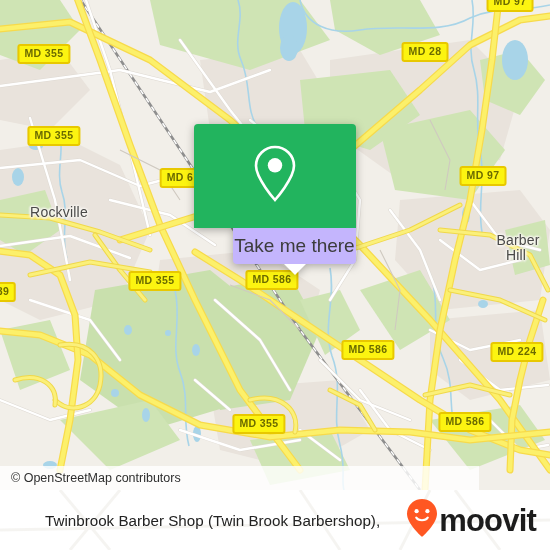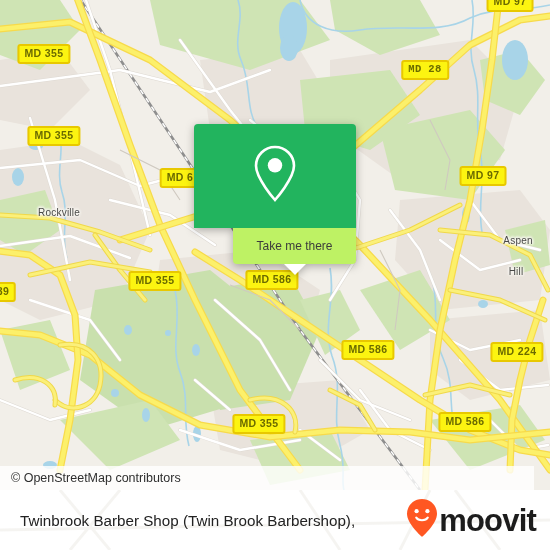--- a/index.html
+++ b/index.html
@@ -33,21 +33,21 @@
     padding: 1px 5px 2px 5px;
     white-space: nowrap;
     line-height: 13px;
     text-shadow: 0 0 2px #fcf411;
     transform: translate(-50%, -50%);
   }
   
   .place {
     position: absolute;
     color: #4a4a48;
-    font-size: 10px;
+    font-size: 14px;
     white-space: nowrap;
     transform: translate(-50%, -50%);
     text-align: left;
     text-shadow:
        1.5px 0 2px #f7f5f0, -1.5px 0 2px #f7f5f0,
        0 1.5px 2px #f7f5f0, 0 -1.5px 2px #f7f5f0,
        1px 1px 2px #f7f5f0, -1px -1px 2px #f7f5f0;
     letter-spacing: .2px;
   }
 
@@ -61,62 +61,63 @@
   #popup-body {
     background: #22b45e;
     border-radius: 4px 4px 0 0;
     height: 104px;
     display: flex;
     align-items: center;
     justify-content: center;
   }
   #popup-action {
     position: relative;
-    background: #bef264;
+    background: #c4b5fd;
     border-radius: 0 0 4px 4px;
     height: 36px;
     display: flex;
     align-items: center;
     justify-content: center;
     color: #3c3c3c;
-    font-size: 12px;
+    font-size: 19px;
     margin-left: 39px;
   }
   #popup-tail {
     position: absolute;
     left: 50%; top: 100%;
     width: 0; height: 0;
     transform: translateX(-50%);
     border-left: 11px solid transparent;
     border-right: 11px solid transparent;
     border-top: 11px solid #ffffff;
   }
 
   
   #attribution {
     position: absolute;
     left: 0; top: 466px;
-    width: 534px; height: 24px;
+    width: 479px; height: 24px;
     background: rgba(255,255,255,.80);
     display: flex;
     align-items: center;
     padding-left: 11px;
     color: #2e2e2e;
     font-size: 12.5px;
   }
 
   
   #footer {
     position: absolute;
     left: 0; top: 490px;
     width: 550px; height: 60px;
     background: #ffffff;
     display: flex;
     align-items: center;
     overflow: hidden;
+    padding-left: 25px;
   }
   #footer-watermark {
     position: absolute; left: 0; top: 0;
     width: 550px; height: 60px;
     opacity: .5;
   }
   #footer-title {
     position: relative;
     z-index: 2;
     padding-left: 20px;
@@ -334,36 +335,36 @@
         <path d="M380,250 L400,290 L395,330"></path>
         <path d="M120,150 L160,170 L180,200"></path>
         <path d="M430,120 L450,160 L445,190"></path>
       </g>
     </svg>
 
     <div id="shields">
         <div class="shield" style="left: 44px; top: 54px;">MD 355</div>
         <div class="shield" style="left: 54px; top: 136px;">MD 355</div>
         <div class="shield" style="left: 180px; top: 178px;">MD 6</div>
-        <div class="shield" style="left: 425px; top: 70px; font-family: Liberation Mono, monospace;">MD 28</div>
+        <div class="shield" style="left: 425px; top: 52px;">MD 28</div>
         <div class="shield" style="left: 510px; top: 2px;">MD 97</div>
         <div class="shield" style="left: 483px; top: 176px;">MD 97</div>
         <div class="shield" style="left: 155px; top: 281px;">MD 355</div>
         <div class="shield" style="left: 272px; top: 280px;">MD 586</div>
         <div class="shield" style="left: 368px; top: 350px;">MD 586</div>
         <div class="shield" style="left: 517px; top: 352px;">MD 224</div>
         <div class="shield" style="left: 3px; top: 292px;">89</div>
         <div class="shield" style="left: 259px; top: 424px;">MD 355</div>
         <div class="shield" style="left: 465px; top: 422px;">MD 586</div>
       </div>
 
     <div id="places">
         <div class="place" style="left: 59px; top: 212px;">Rockville</div>
-        <div class="place" style="left: 518px; top: 240px;">Aspen</div>
-        <div class="place" style="left: 516px; top: 271px;">Hill</div>
+        <div class="place" style="left: 518px; top: 240px;">Barber</div>
+        <div class="place" style="left: 516px; top: 255px;">Hill</div>
       </div>
 
     <div id="popup">
       <div id="popup-body">
         <span>
           <svg width="46" height="60" viewBox="0 0 46 60" aria-hidden="true">
             <path d="M23 3 C12.5 3 4 11.4 4 21.8 C4 34.5 23 56 23 56 C23 56 42 34.5 42 21.8 C42 11.4 33.5 3 23 3 Z" fill="none" stroke="#ffffff" stroke-width="2.6"></path>
             <circle cx="23" cy="21.3" r="7.2" fill="#ffffff"></circle>
           </svg>
         </span>

